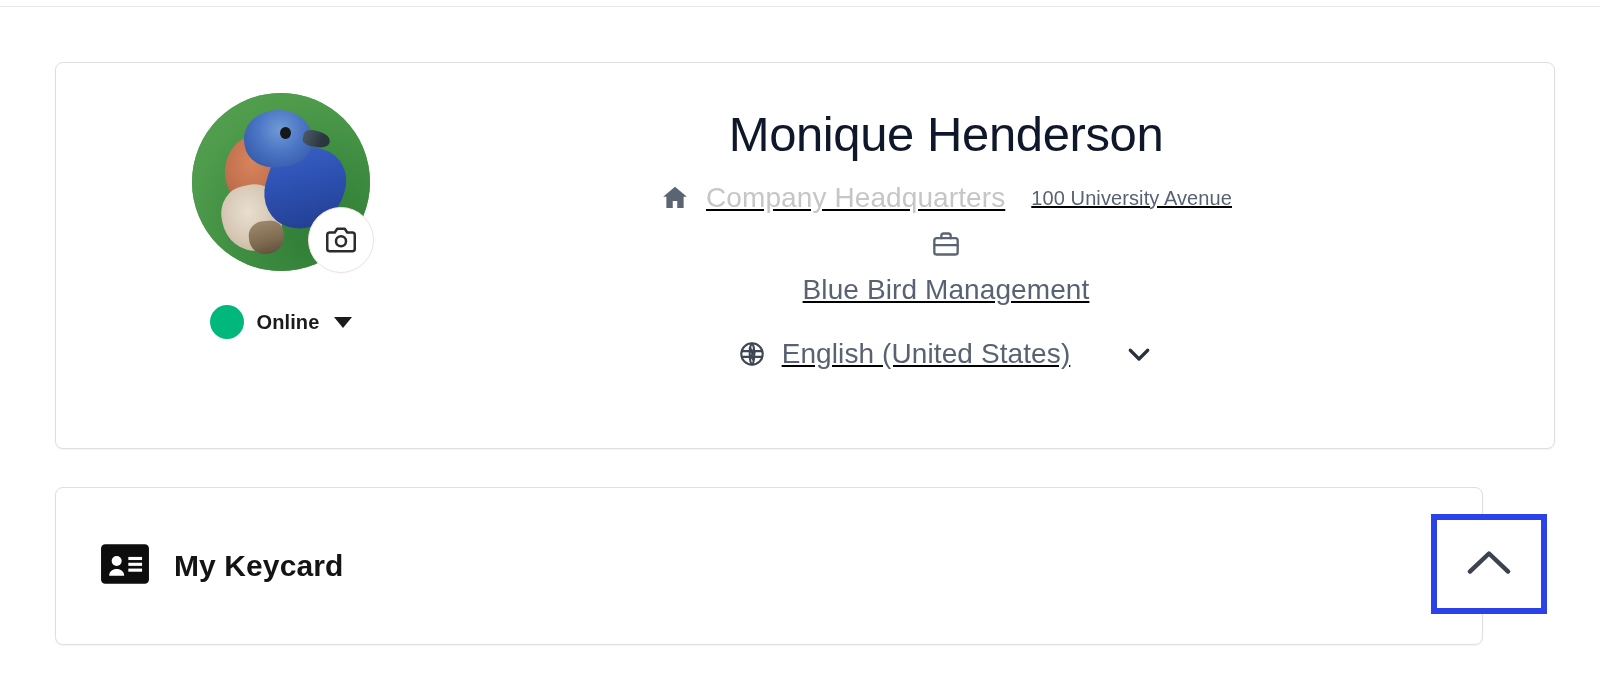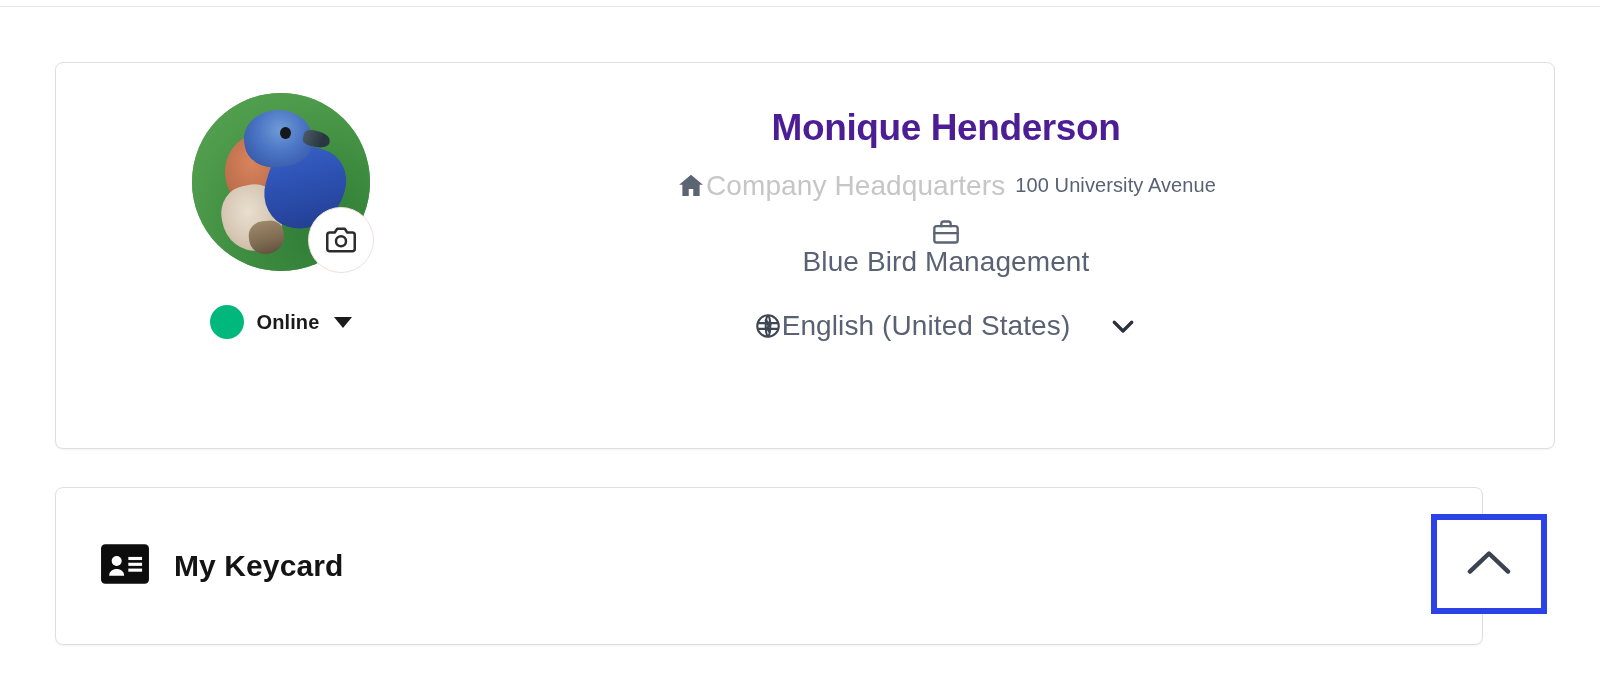--- a/index.html
+++ b/index.html
@@ -194,32 +194,34 @@
   .info-col {
     position: absolute;
     left: 360px;
     top: 46px;
     width: 1060px;
     display: flex;
     flex-direction: column;
     align-items: center;
   }
   .person-name {
-    font-size: 37px;
-    font-weight: bold;
-    color: #4c1d95;
+    font-size: 49px;
+    font-weight: normal;
+    color: #0f172a;
     letter-spacing: -0.4px;
     line-height: 1.05;
     white-space: nowrap;
   }
   .info-line {
     display: flex;
     align-items: center;
+    gap: 16px;
     margin-top: 22px;
     white-space: nowrap;
+    text-decoration: underline;
   }
   .info-line.line-company { margin-top: 16px; flex-direction: column; }
   .info-line.line-lang    { margin-top: 32px; }
 
   .info-icon { display: flex; align-items: center; }
   .addr-label {
     font-size: 28px;
     color: #c6c6c6;
     letter-spacing: 0.1px;
   }

